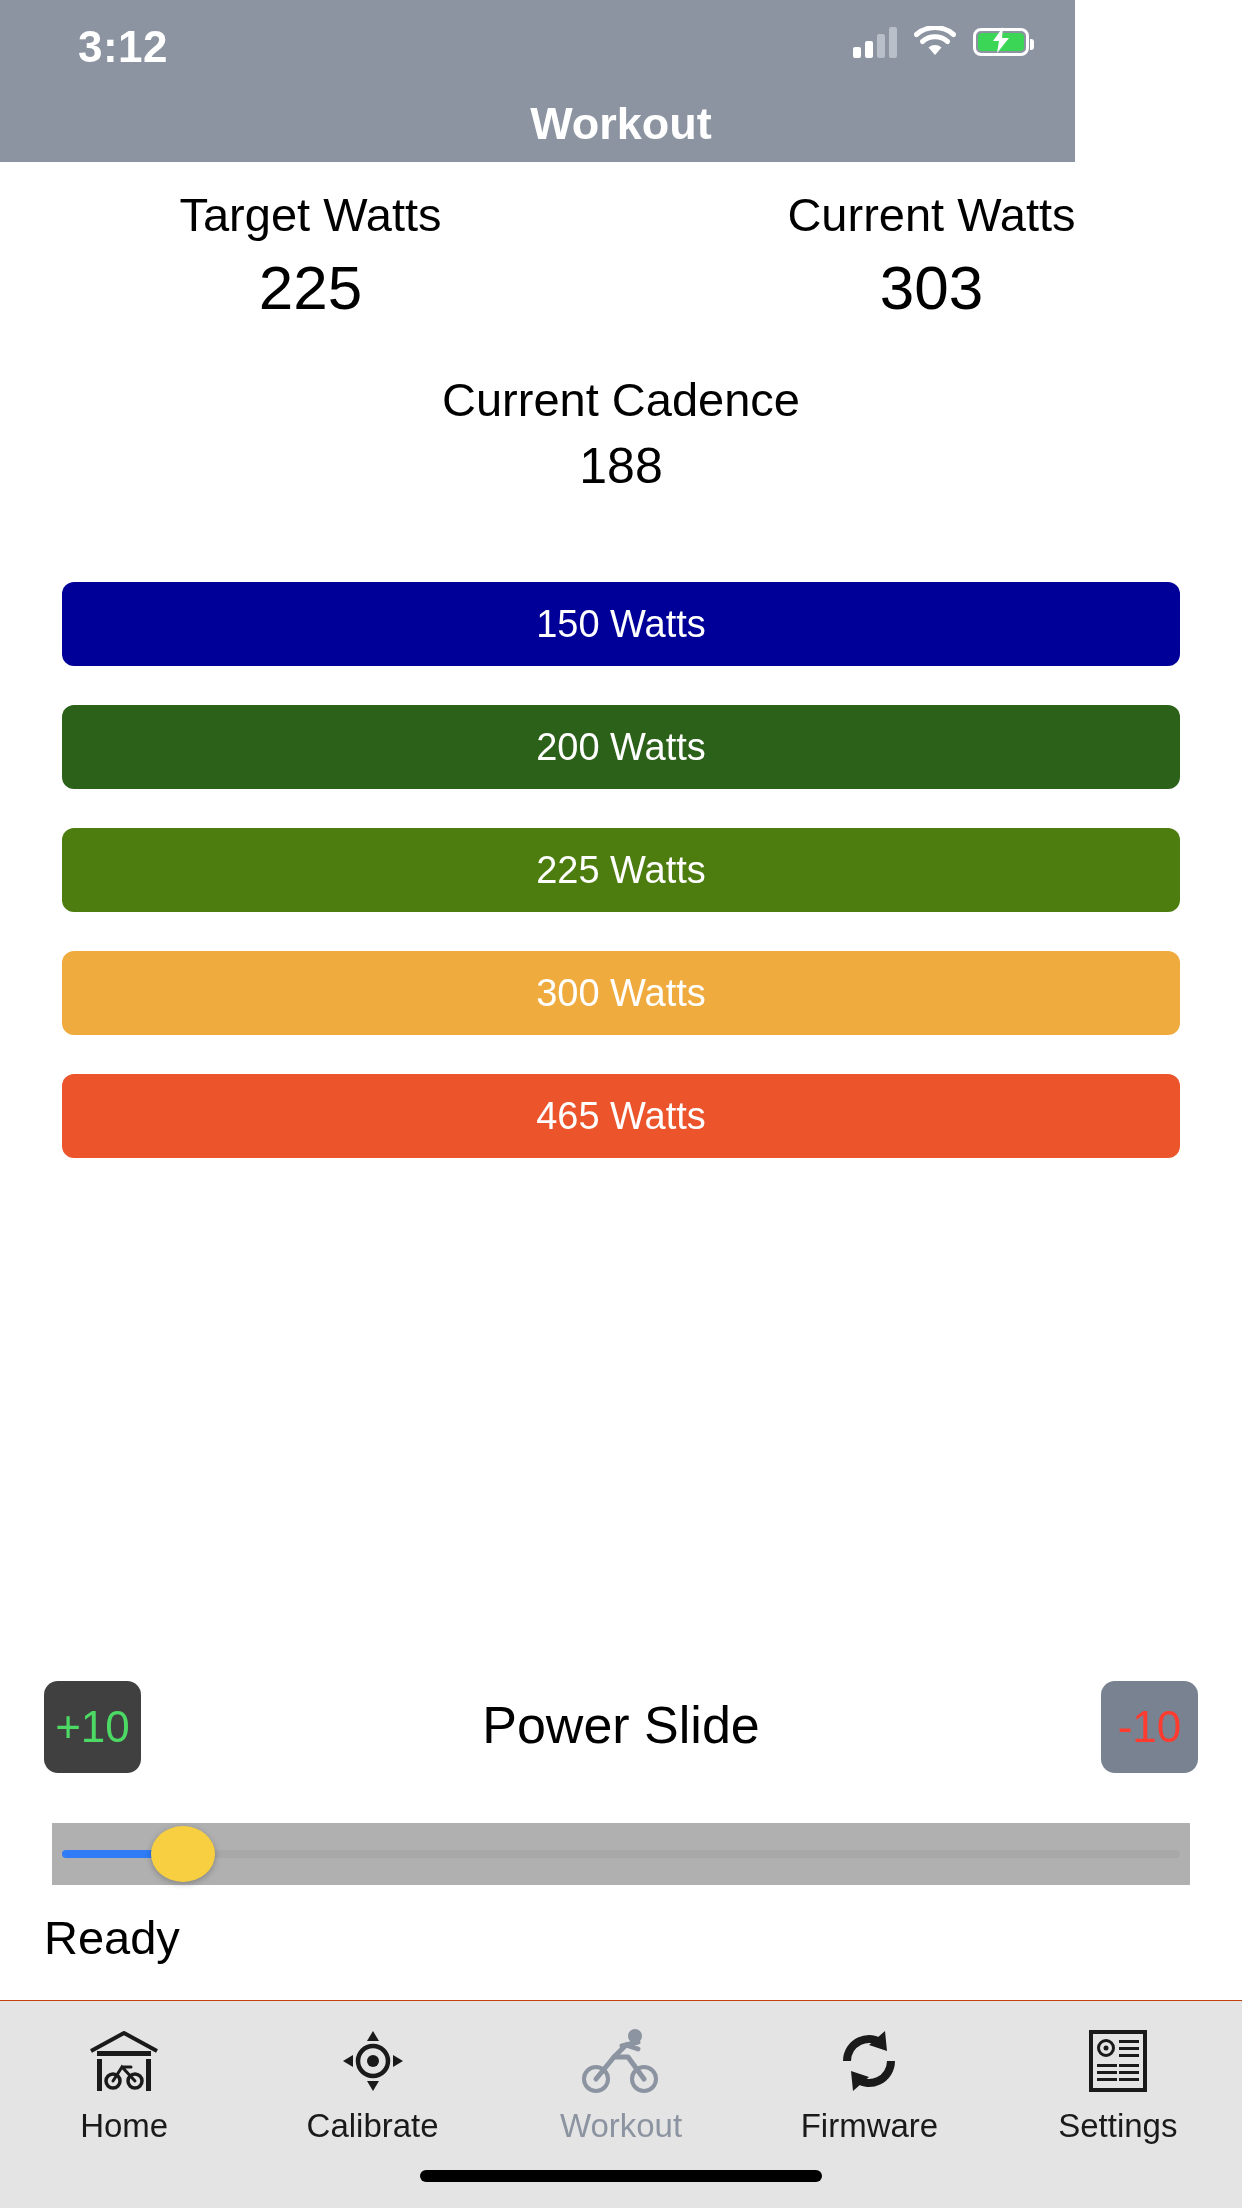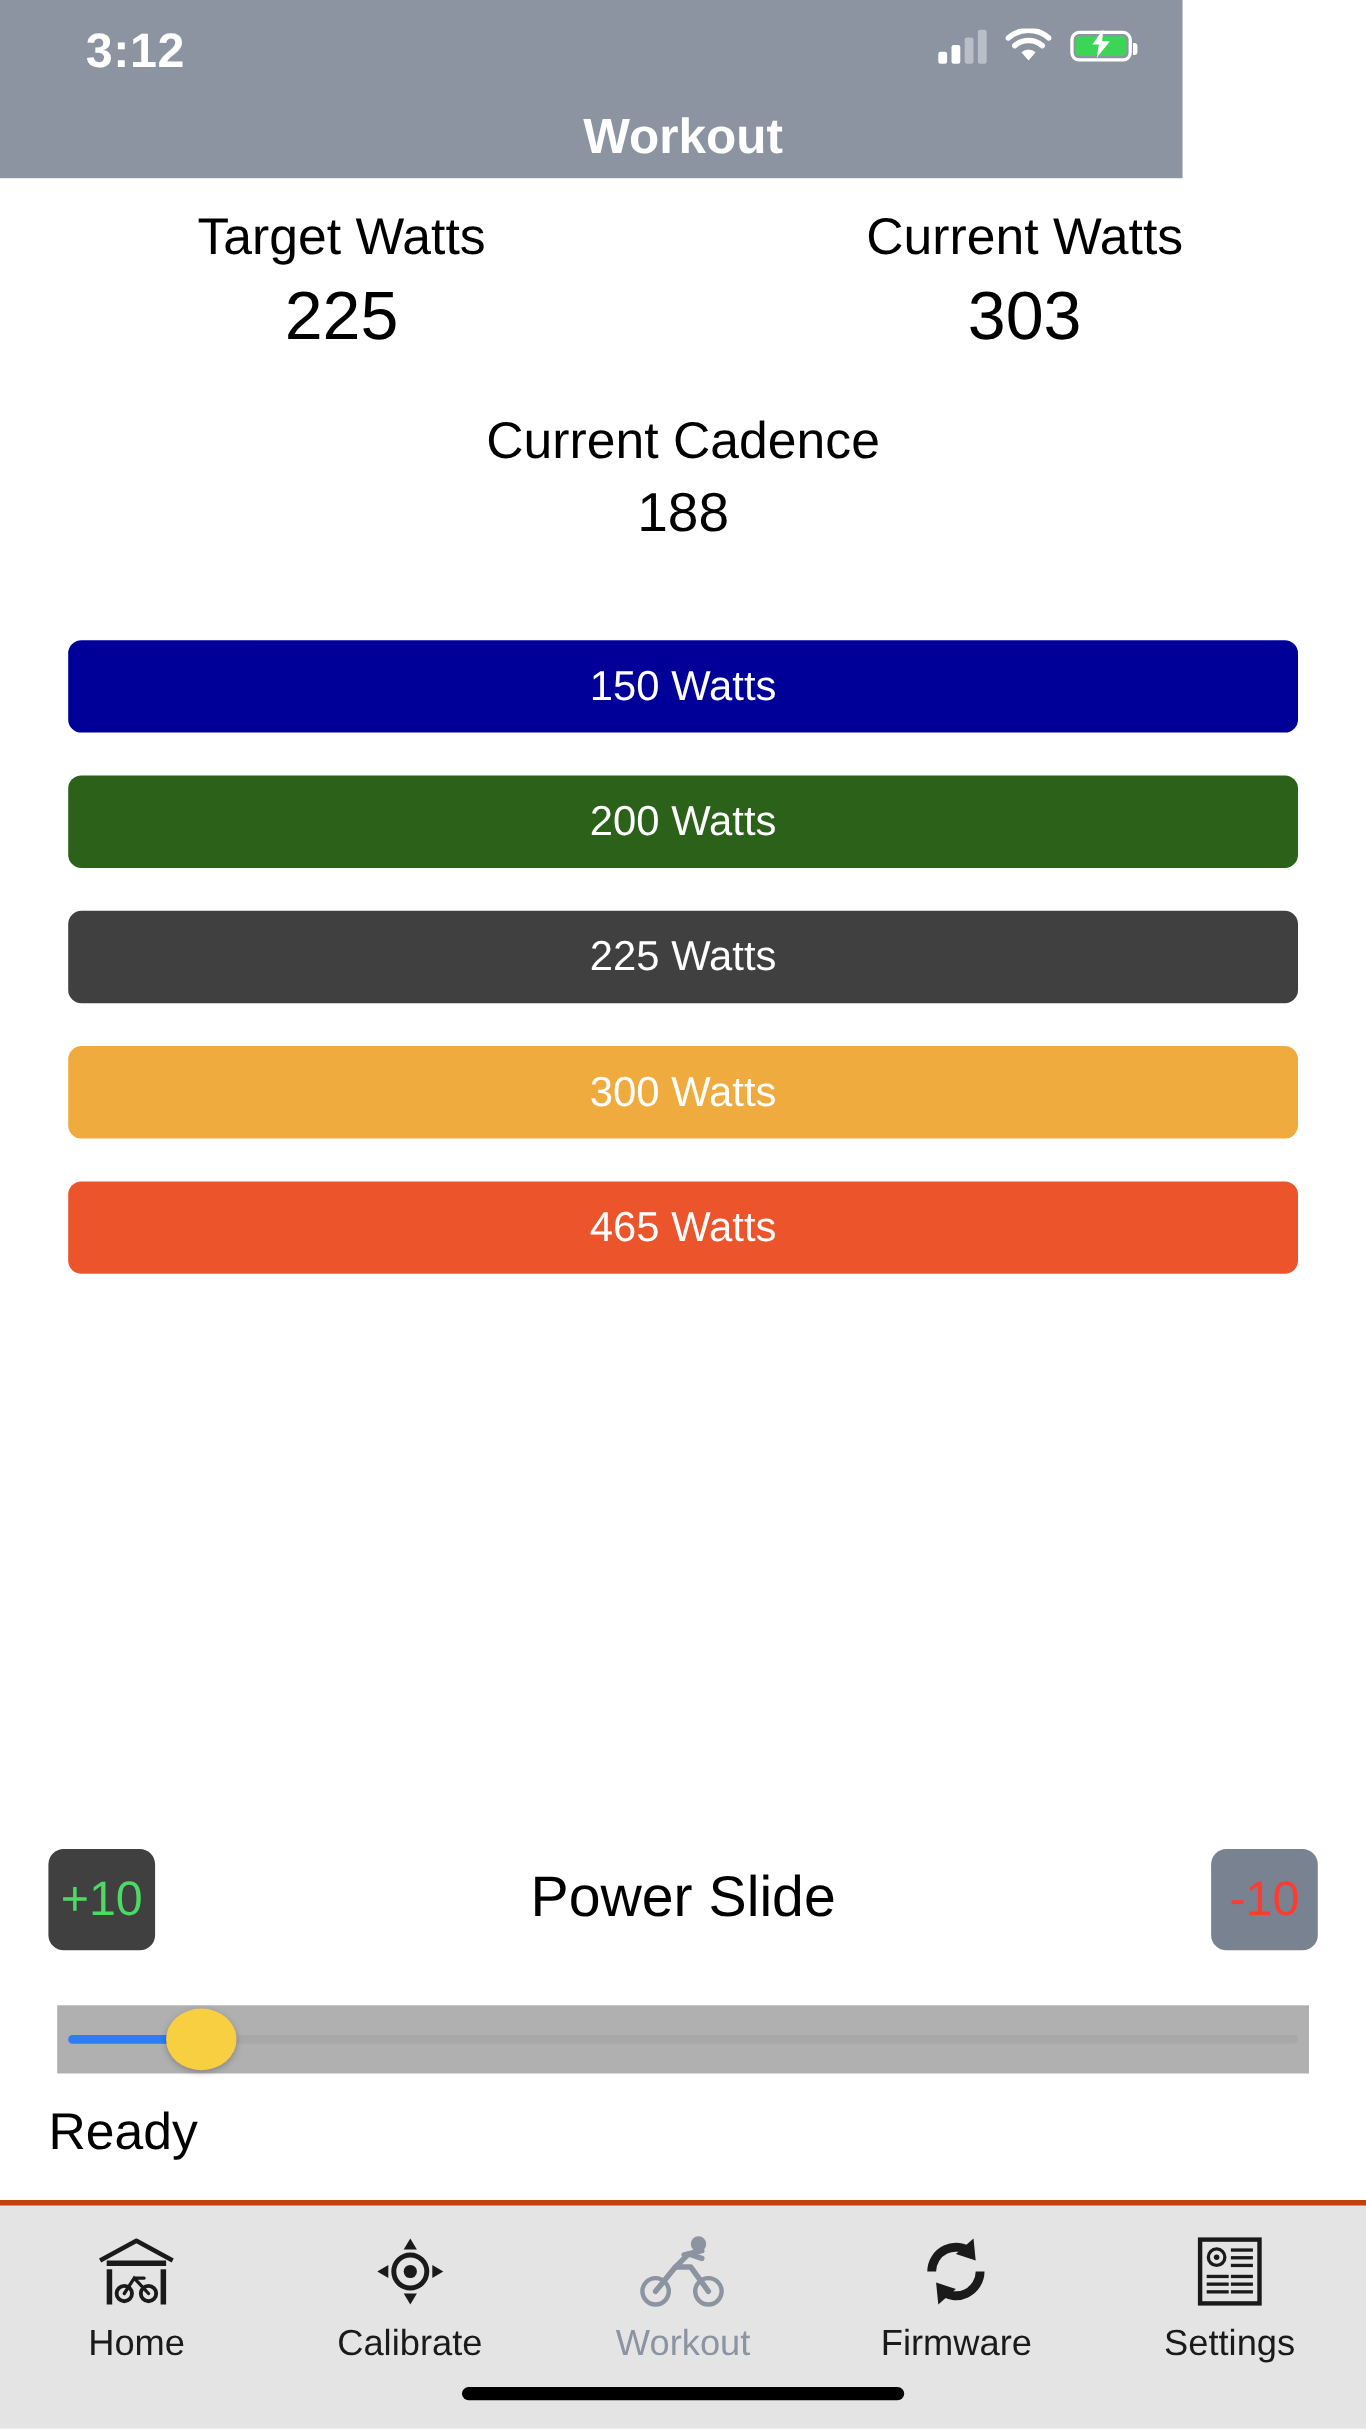--- a/index.html
+++ b/index.html
@@ -113,21 +113,21 @@
   }
 
   .status-ready{
     position:absolute; top:1910px; left:44px;
     font-size:47px; color:#000000;
   }
 
   
   .tabbar{
     position:absolute; left:0; bottom:0; width:1242px; height:208px;
-    background:#e4e4e4; border-top:5px solid #c2410c;
+    background:#e4e4e4; border-top:1px solid #c2410c;
     display:flex; align-items:flex-start; padding-top:22px;
   }
   .tab{
     flex:1; display:flex; flex-direction:column; align-items:center;
     gap:8px; cursor:pointer;
   }
   .tab .ticon{ height:76px; display:flex; align-items:center; justify-content:center; }
   .tab .tlabel{ font-size:33px; color:#1a1a1a; }
   .tab.active .tlabel{ color:#8b94a0; }
 
@@ -181,21 +181,21 @@
   </div>
 
   <div class="cadence">
     <div class="label">Current Cadence</div>
     <div class="value">188</div>
   </div>
 
   <div class="watt-list">
     <button class="watt-btn" style="background: rgb(0, 0, 153); color: rgb(255, 255, 255);">150 Watts</button>
     <button class="watt-btn" style="background: rgb(43, 97, 24); color: rgb(255, 255, 255);">200 Watts</button>
-    <button class="watt-btn" style="background: #404040; color: rgb(255, 255, 255);">225 Watts</button>
+    <button class="watt-btn" style="background: #4d7c0f; color: rgb(255, 255, 255);">225 Watts</button>
     <button class="watt-btn" style="background: rgb(240, 171, 62); color: rgb(255, 255, 255);">300 Watts</button>
     <button class="watt-btn" style="background: rgb(236, 84, 44); color: rgb(255, 255, 255);">465 Watts</button>
   </div>
 
   <div class="power-row">
     <button class="step-btn step-plus" style="color: rgb(76, 217, 100); background: #404040;">+10</button>
     <div class="power-title">Power Slide</div>
     <button class="step-btn step-minus" style="color: rgb(255, 59, 48); background: rgb(120, 130, 144);">-10</button>
   </div>
 

